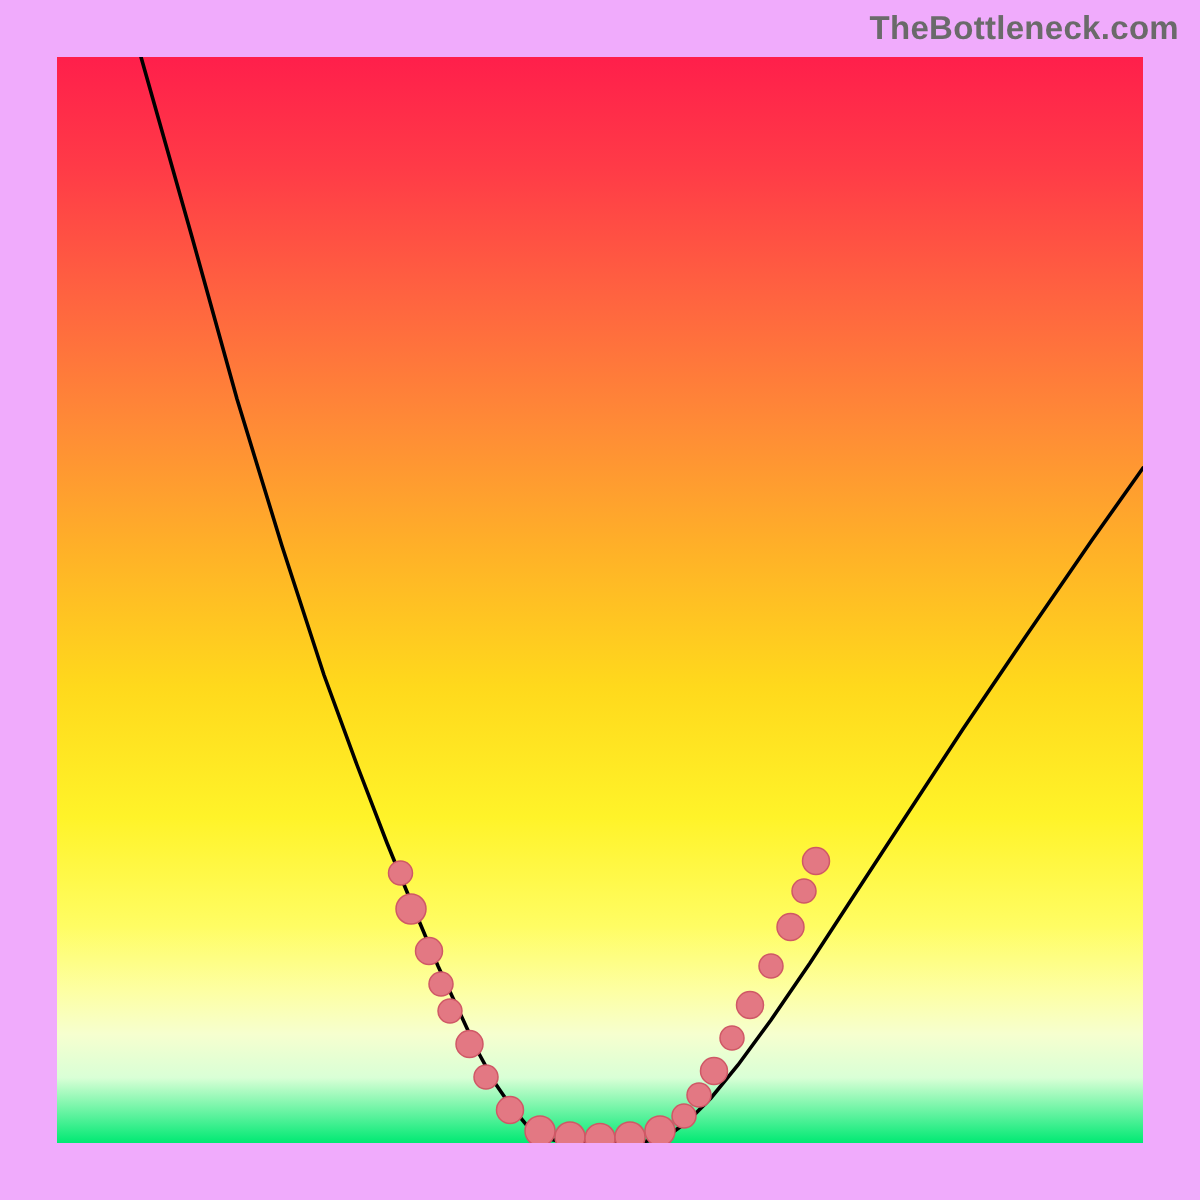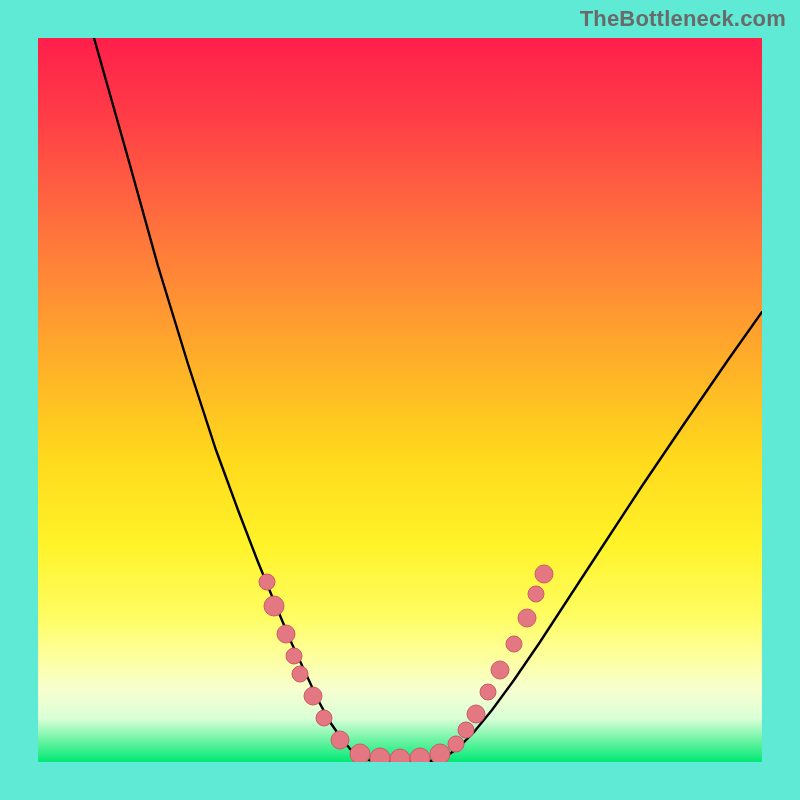--- a/index.html
+++ b/index.html
@@ -10,21 +10,21 @@
     background: #000;
     overflow: hidden;
     font-family: Arial, Helvetica, sans-serif;
   }
   .frame {
     position: absolute;
     top: 0;
     left: 0;
     width: 800px;
     height: 800px;
-    background: #5eead4;
+    background: #f0abfc;
   }
   .plot-area {
     position: absolute;
     top: 38px;
     left: 38px;
     width: 724px;
     height: 724px;
     background: linear-gradient(
       to bottom,
       #ff1f4b 0%,

